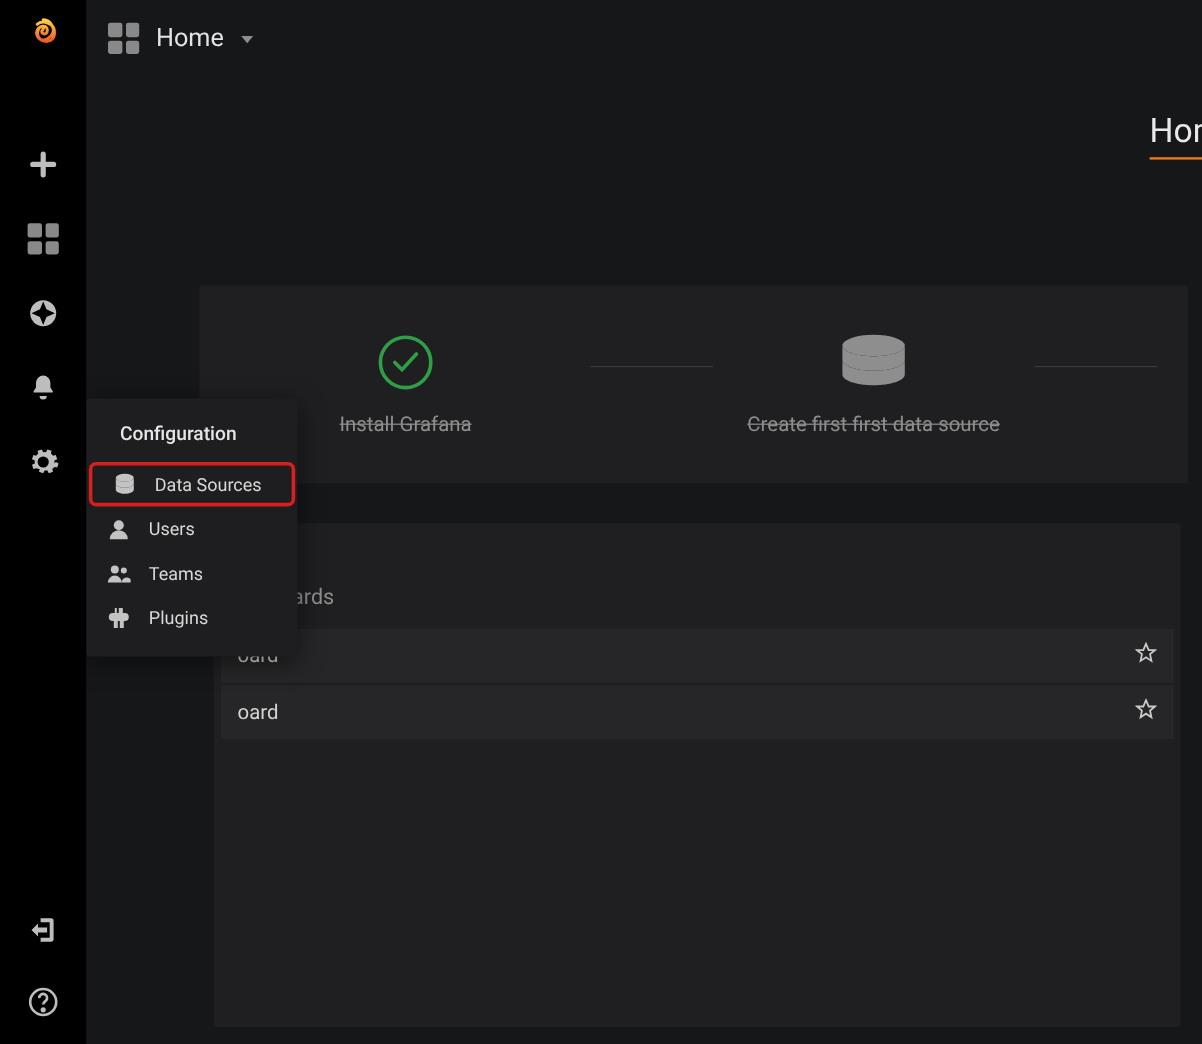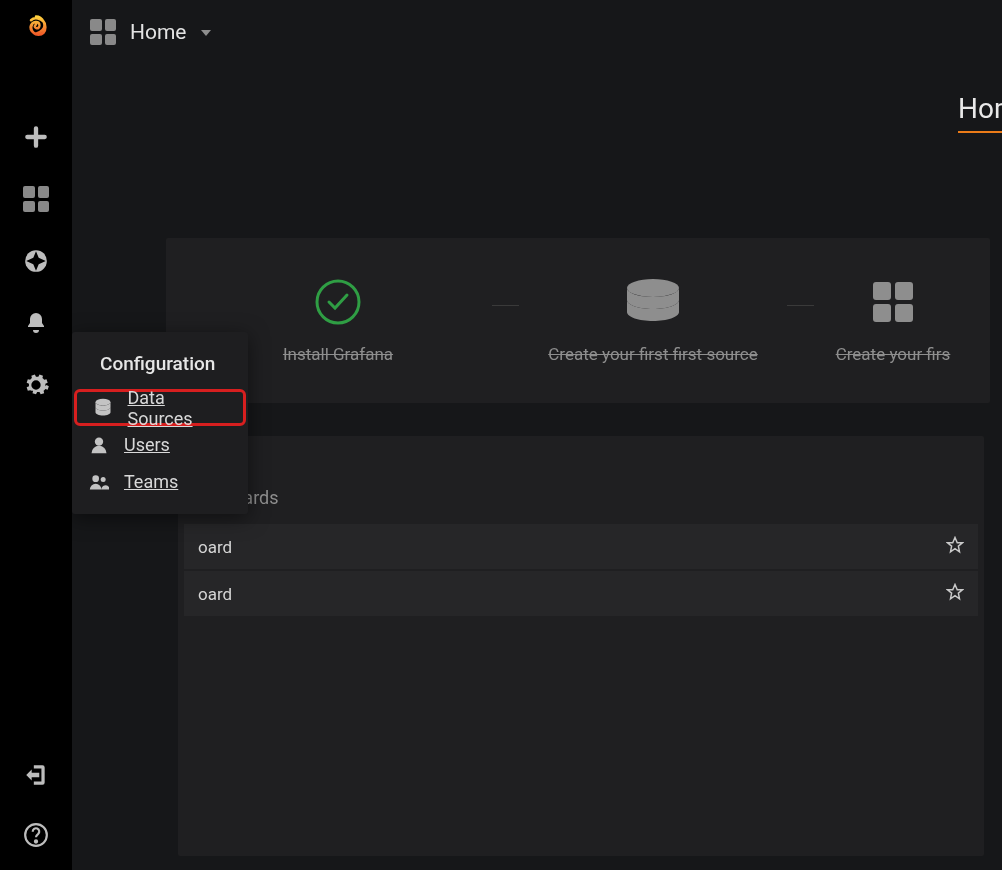--- a/index.html
+++ b/index.html
@@ -42,22 +42,22 @@
     
     .panel2 { position:absolute; left:106px; right:18px; top:436px; height:420px; background:#1f1f21; border-radius:2px; padding:14px 0 0 0; }
     .panel2-h1 { color:#8e8e8e; padding:0 16px 16px 16px; font-size:18px; }
     .panel2-h2 { color:#8e8e8e; padding:0 16px 16px 16px; font-size:18px; }
     .dash-row { height:45px; background:#262628; margin:0 6px 2px 6px; display:flex; align-items:center; justify-content:space-between; padding:0 14px; cursor:pointer; }
     .dash-row span { color:#d4d4d4; font-size:17px; }
     .star { color:#9c9c9c; }
 
     
     .flyout { position:absolute; left:72px; top:332px; width:176px; background:#1e1e20; border-radius:3px; box-shadow:0 4px 20px rgba(0,0,0,.5); padding:10px 0 14px 0; z-index:10; }
-    .flyout-title { font-size:19px; color:#e6e6e6; font-weight:500; padding:10px 18px 14px 28px; }
-    .fly-item { display:flex; align-items:center; gap:14px; height:37px; padding:0 16px; color:#d9d9d9; font-size:18px; cursor:pointer;text-decoration:underline; }
+    .flyout-title { font-size:16px; color:#e6e6e6; font-weight:500; padding:10px 18px 14px 28px; }
+    .fly-item { display:flex; align-items:center; gap:14px; height:37px; padding:0 16px; color:#d9d9d9; font-size:15px; cursor:pointer; }
     .fly-item.highlight { border:3px solid #d71f1f; border-radius:6px; margin:0 2px; }
     .fly-ico { width:22px; height:22px; color:#c3c3c3; display:flex; align-items:center; justify-content:center; }
   </style>
 </head>
 <body>
 
 <div class="root">
 
   <div class="rail">
     <div class="rail-top">
@@ -152,34 +152,23 @@
         </div>
         <div class="connector"></div>
         <div class="step" style="width:260px;">
           <div class="icon-slot">
             <svg width="56" height="48" viewBox="0 0 56 48" fill="#8e8e8e">
                 <ellipse cx="28" cy="10" rx="26" ry="9"></ellipse>
                 <path d="M2 10v12c0 5 12 9 26 9s26-4 26-9V10c0 5-12 9-26 9S2 15 2 10z"></path>
                 <path d="M2 22v12c0 5 12 9 26 9s26-4 26-9V22c0 5-12 9-26 9S2 27 2 22z"></path>
               </svg>
           </div>
-          <span class="step-label">Create your first first source</span>
+          <span class="step-label">Create first first data source</span>
         </div>
         <div class="connector"></div>
-        <div class="step" style="width:150px;">
-          <div class="icon-slot">
-            <div style="width:40px;height:40px;display:grid;grid-template-columns:1fr 1fr;grid-template-rows:1fr 1fr;gap:4px;">
-              <span style="background:#8e8e8e;border-radius:3px;"></span>
-                <span style="background:#8e8e8e;border-radius:3px;"></span>
-                <span style="background:#8e8e8e;border-radius:3px;"></span>
-                <span style="background:#8e8e8e;border-radius:3px;"></span>
-            </div>
-          </div>
-          <span class="step-label">Create your firs</span>
-        </div>
       </div>
     </div>
 
     <div class="panel2">
       <div class="panel2-h1">s</div>
       <div class="panel2-h2">ashboards</div>
       <div class="dash-row">
         <span>oard</span>
         <span class="star">
           <svg width="18" height="18" viewBox="0 0 24 24" fill="none" stroke="#c9c9c9" stroke-width="2">
@@ -224,15 +213,23 @@
     <div class="fly-item">
       <span class="fly-ico">
         <svg width="20" height="20" viewBox="0 0 24 24" fill="#c3c3c3">
             <circle cx="8" cy="8" r="4"></circle>
             <circle cx="17" cy="9" r="3"></circle>
             <path d="M1 21a7 7 0 0114 0zM15 21a5 5 0 019-3v3z"></path>
           </svg>
       </span>
       <span>Teams</span>
     </div>
+    <div class="fly-item">
+      <span class="fly-ico">
+        <svg width="20" height="20" viewBox="0 0 24 24" fill="#c3c3c3">
+            <path d="M8 2v5H6a4 4 0 000 8h1v7h4v-7h2v7h4v-7h1a4 4 0 000-8h-2V2h-4v5h-2V2z"></path>
+          </svg>
+      </span>
+      <span>Plugins</span>
+    </div>
   </div>
 
 </div>
 
 </body></html>

